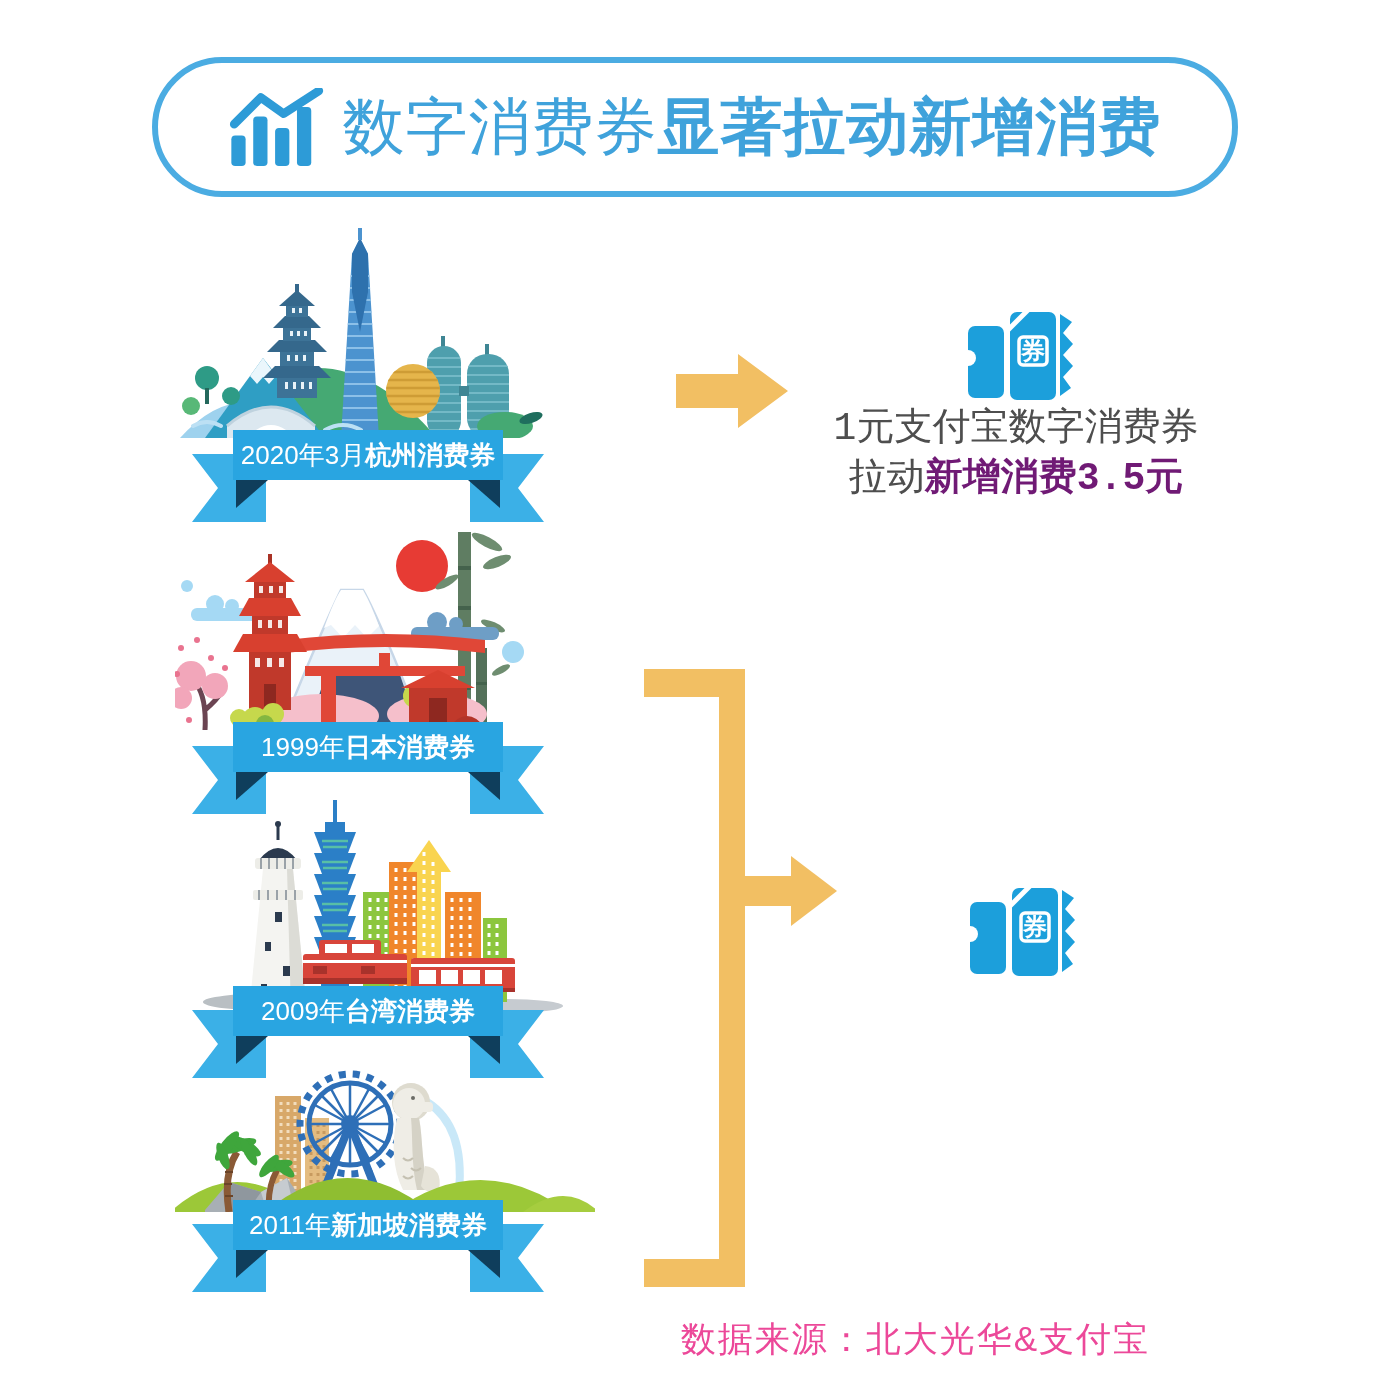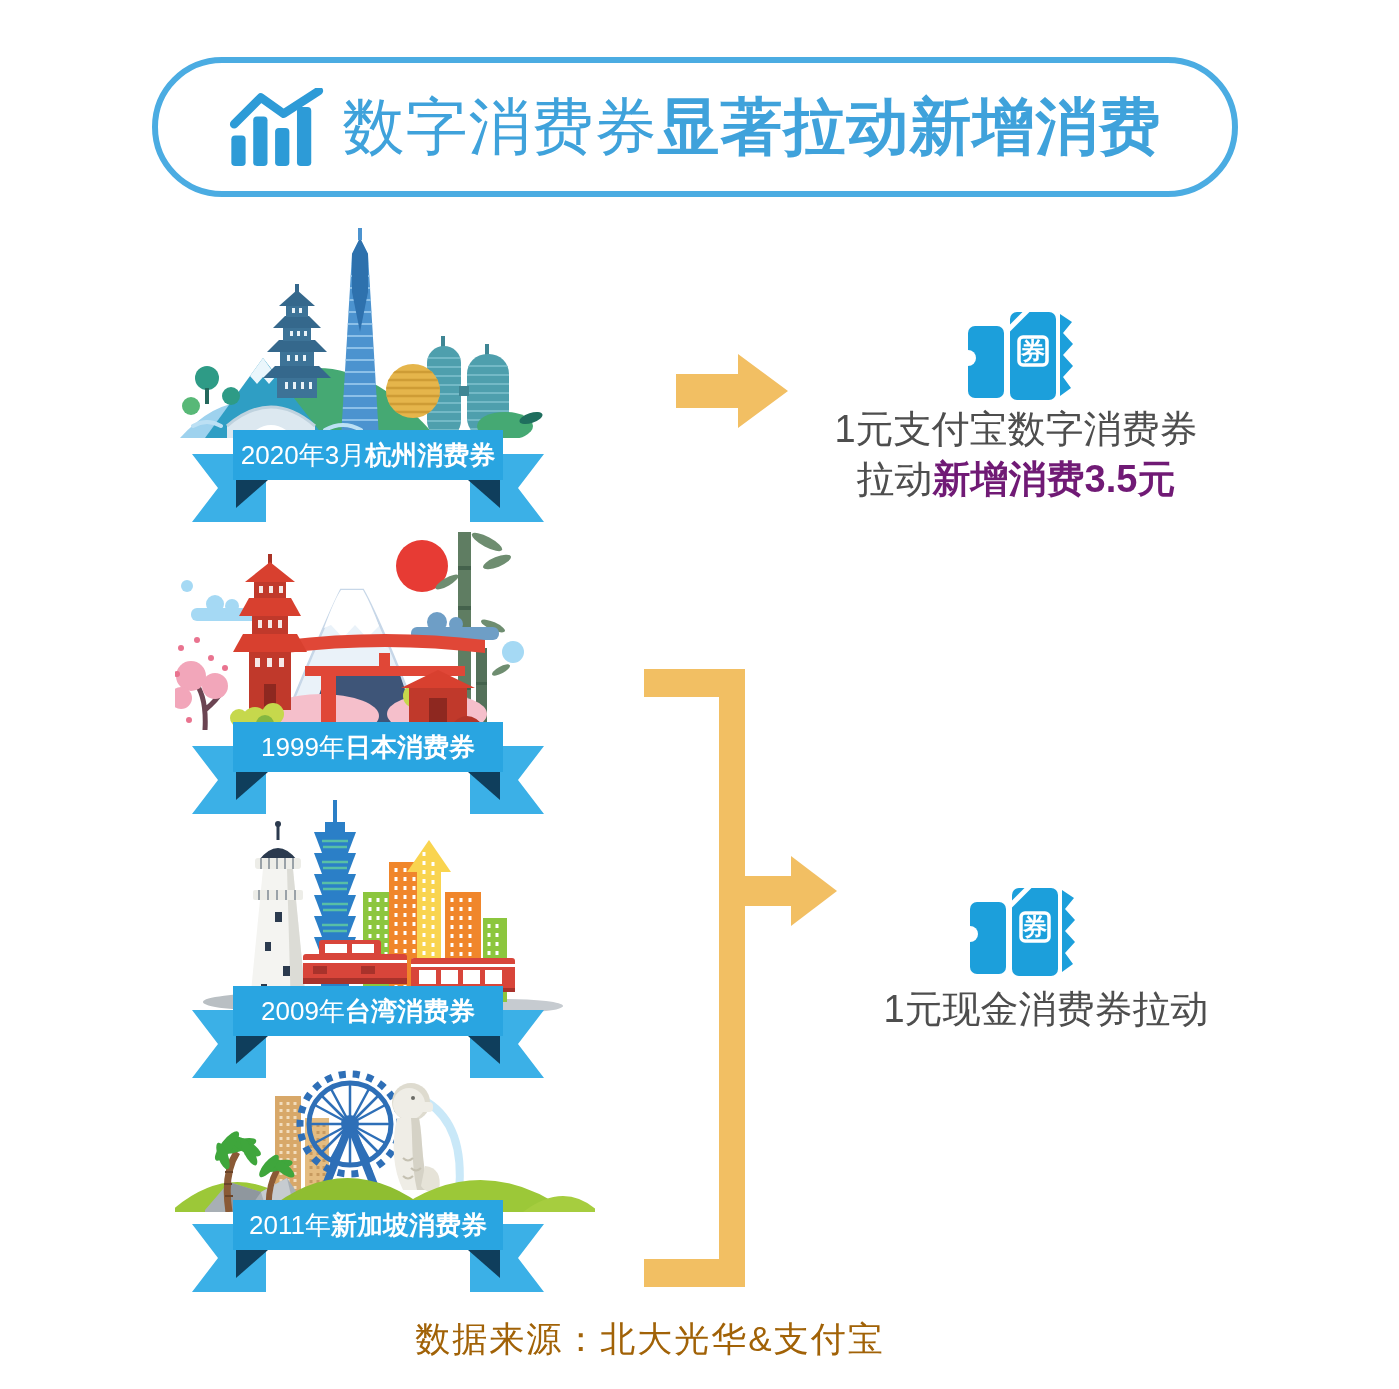--- a/index.html
+++ b/index.html
@@ -6,24 +6,24 @@
   .page{position:relative;width:1399px;height:1389px;background:#ffffff;overflow:hidden;
         font-family:"Liberation Sans","DejaVu Sans",sans-serif;}
   .abs{position:absolute;}
   .title-pill{position:absolute;left:152px;top:57px;width:1086px;height:140px;
       border:6px solid #4BACE2;border-radius:74px;box-sizing:border-box;
       display:flex;align-items:center;justify-content:center;gap:18px;}
   .title-text{font-size:62px;color:#3FA2DB;letter-spacing:1px;white-space:nowrap;}
   .t-light{font-weight:500;}
   .t-bold{font-weight:900;}
   .result{position:absolute;text-align:center;font-size:38px;line-height:50px;
-      color:#4E4E4E;white-space:nowrap;}
+      color:#4E4E4E;white-space:nowrap;font-family:Liberation Mono, monospace;}
   .result .b{font-weight:800;color:#701a75;}
-  .footer{position:absolute;left:150px;top:1316px;width:1000px;text-align:center;
-      font-size:35px;color:#a16207;letter-spacing:2px;}
+  .footer{position:absolute;left:150px;top:1316px;width:1000px;text-align:right;
+      font-size:35px;color:#ec4899;letter-spacing:2px;}
   svg{display:block;}
   .ribbon-label{font-size:26px;fill:#FFFFFF;}
 </style>
 </head>
 <body>
 
 <div class="page">
 
   <div class="title-pill">
     <svg width="96" height="78" viewBox="0 0 100 82">
@@ -431,18 +431,17 @@
     <rect x="2" y="20" width="36" height="72" rx="7" fill="#1C9FDB"></rect>
     <circle cx="2" cy="52" r="8" fill="#FFFFFF"></circle>
     <rect x="44" y="6" width="46" height="88" rx="7" fill="#1C9FDB"></rect>
     <line x1="42" y1="24" x2="64" y2="2" stroke="#FFFFFF" stroke-width="5"></line>
     <polygon points="94,8 106,16 97,27 107,38 97,49 107,60 97,71 105,82 94,90" fill="#1C9FDB"></polygon>
     <rect x="53" y="31" width="28" height="28" rx="4" fill="none" stroke="#FFFFFF" stroke-width="3.5"></rect>
     <text x="67" y="53" text-anchor="middle" font-size="24" font-weight="700" fill="#FFFFFF">券</text>
   </svg>
 
   <div class="result" style="left:796px;top:984px;width:500px">
-    <div>1元现金消费券拉动</div>
   </div>
 
   <div class="footer">数据来源：北大光华&amp;支付宝</div>
 
 </div>
 
 </body></html>

